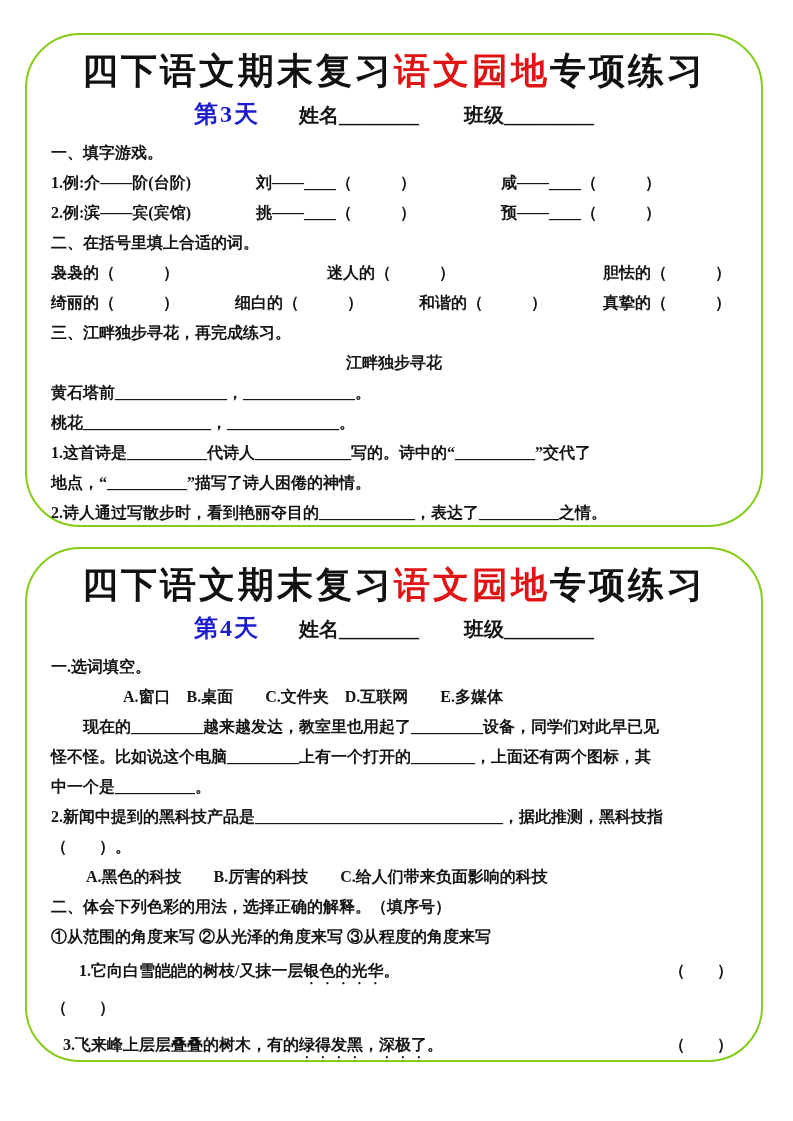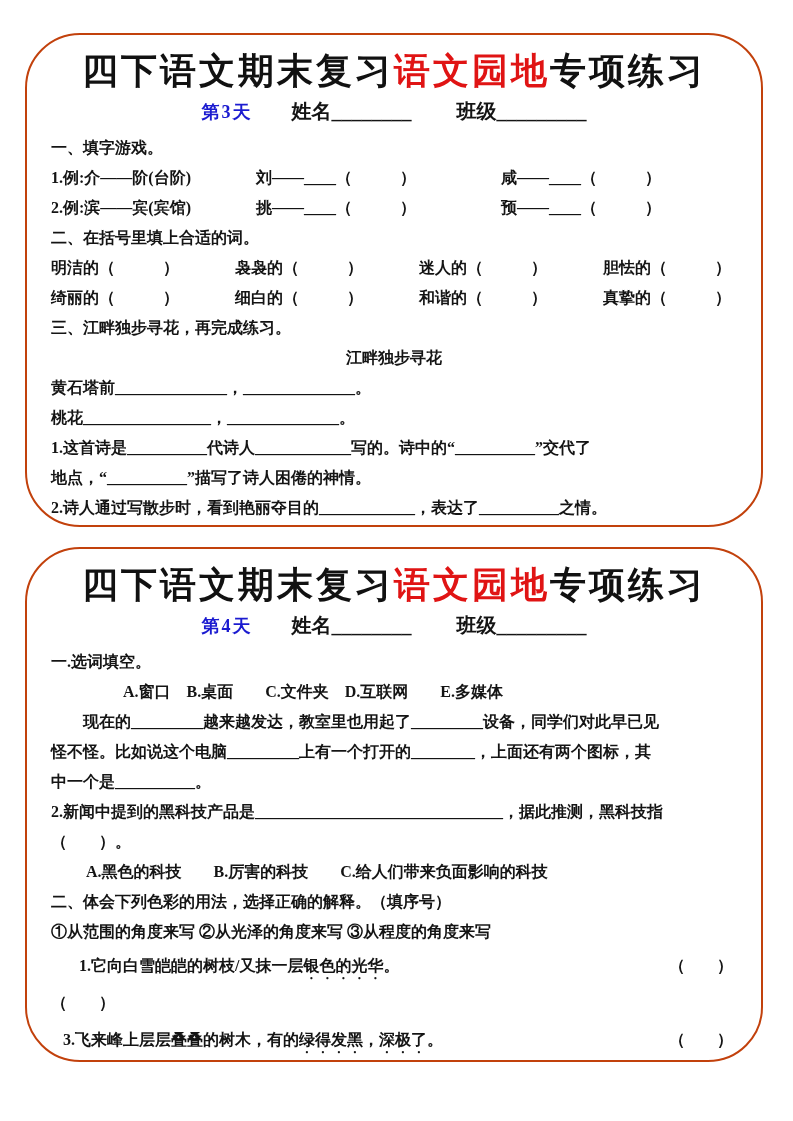--- a/index.html
+++ b/index.html
@@ -4,39 +4,39 @@
 <style>
   html,body { margin:0; padding:0; }
   body {
     width:793px; height:1121px; position:relative;
     background:#ffffff; color:#141414;
     font-family:"Liberation Serif", serif;
   }
   .sheet {
     position:absolute; left:25px; width:738px;
     box-sizing:border-box;
-    border:2px solid #c2410c; border-radius:55px;
+    border:2px solid #84cc16; border-radius:55px;
     padding:8px 24px 0 24px;
     background:#ffffff;
   }
   #sheet1 { top:33px;  height:494px; }
   #sheet2 { top:547px; height:515px; }
 
   .title {
     text-align:center; font-weight:bold; color:#111;
     font-size:36px; letter-spacing:3px;
     margin:4px 0 2px 0; white-space:nowrap;
   }
   .title .red { color:#e01414; }
 
   .subhead {
     text-align:center; font-weight:bold; font-size:20px;
     margin:0 0 8px 0; white-space:nowrap;
   }
-  .subhead .day { color:#1b1bd0; font-size:18px; margin-right:34px; letter-spacing:2px; }
+  .subhead .day { color:#1b1bd0; font-size:24px; margin-right:34px; letter-spacing:2px; }
   .subhead .blank-field { margin-right:40px; }
   .subhead .blank-field:last-child { margin-right:0; }
 
   .line { font-size:16px; font-weight:bold; line-height:30px; white-space:nowrap; }
   .cols3 { display:flex; }
   .cols3 > span:nth-child(1) { width:205px; }
   .cols3 > span:nth-child(2) { width:245px; }
   .cols4 { display:flex; justify-content:space-between; padding-right:6px; }
   .center { text-align:center; }
   .poem-indent { }
@@ -77,21 +77,20 @@
   </div>
   <div class="line cols3">
     <span>2.例:滨——宾(宾馆)</span>
     <span>挑——____（　　　）</span>
     <span>预——____（　　　）</span>
   </div>
 
   <div class="line">二、在括号里填上合适的词。</div>
 
   <div class="line cols4">
-    <span>明洁的（　　　）</span>
     <span>袅袅的（　　　）</span>
     <span>迷人的（　　　）</span>
     <span>胆怯的（　　　）</span>
   </div>
   <div class="line cols4">
     <span>绮丽的（　　　）</span>
     <span>细白的（　　　）</span>
     <span>和谐的（　　　）</span>
     <span>真挚的（　　　）</span>
   </div>

